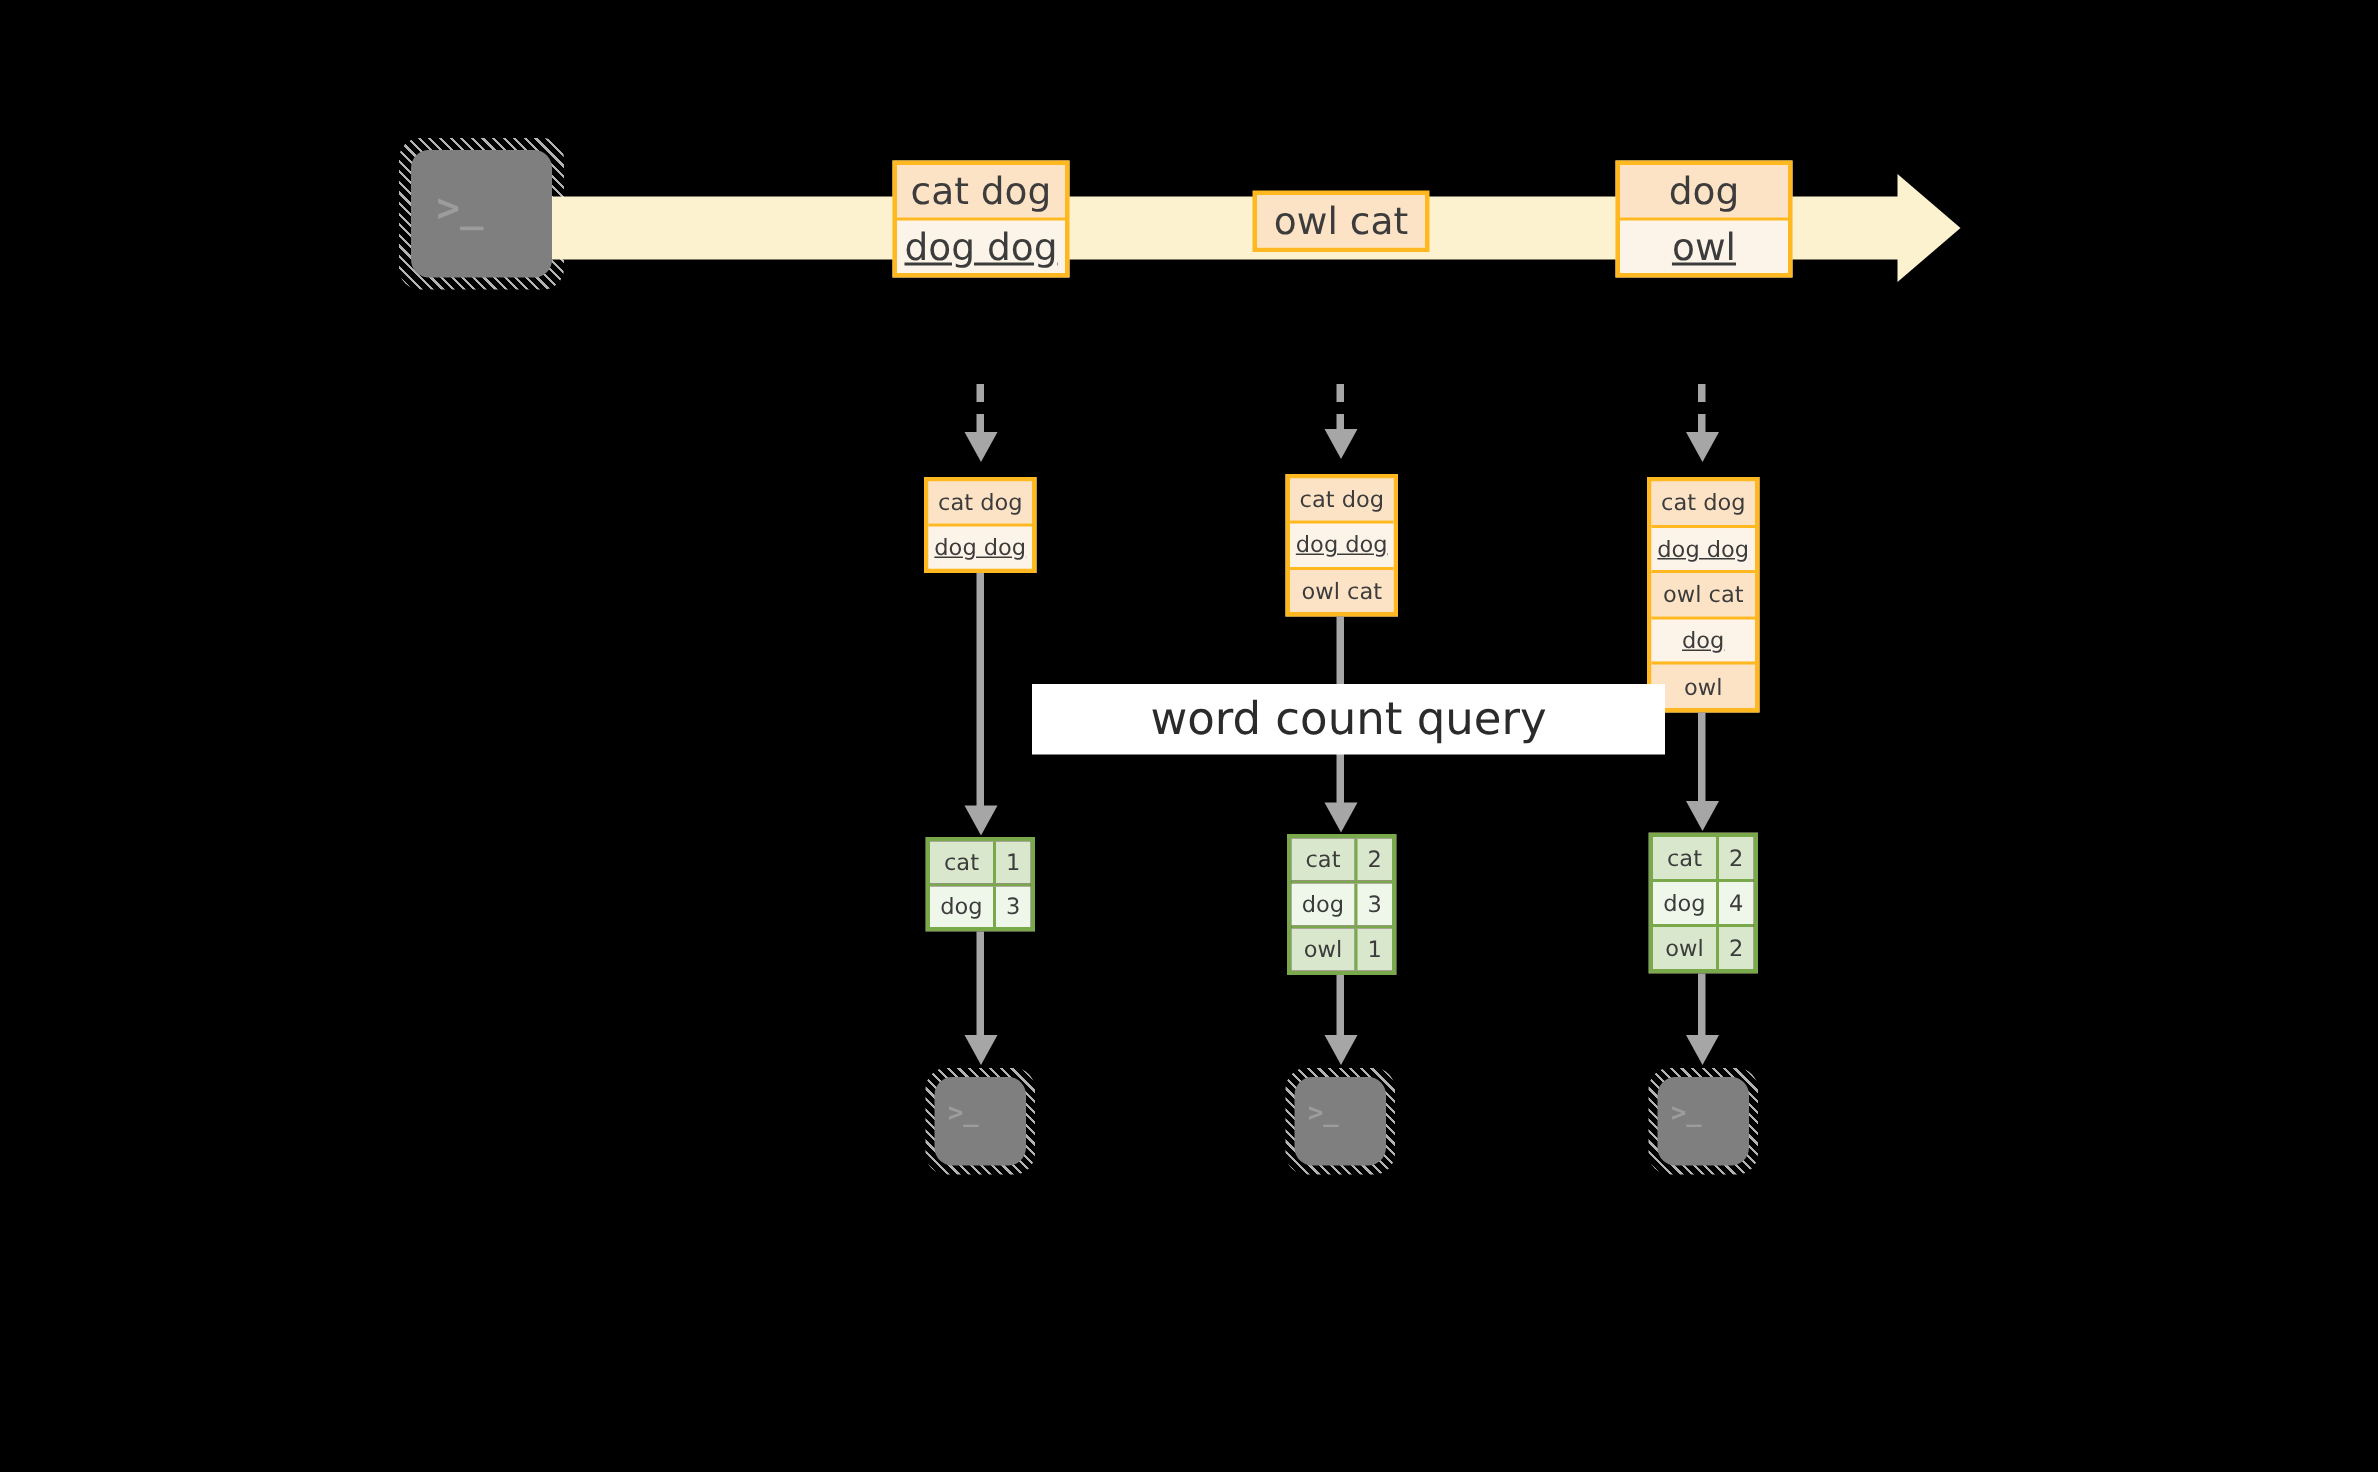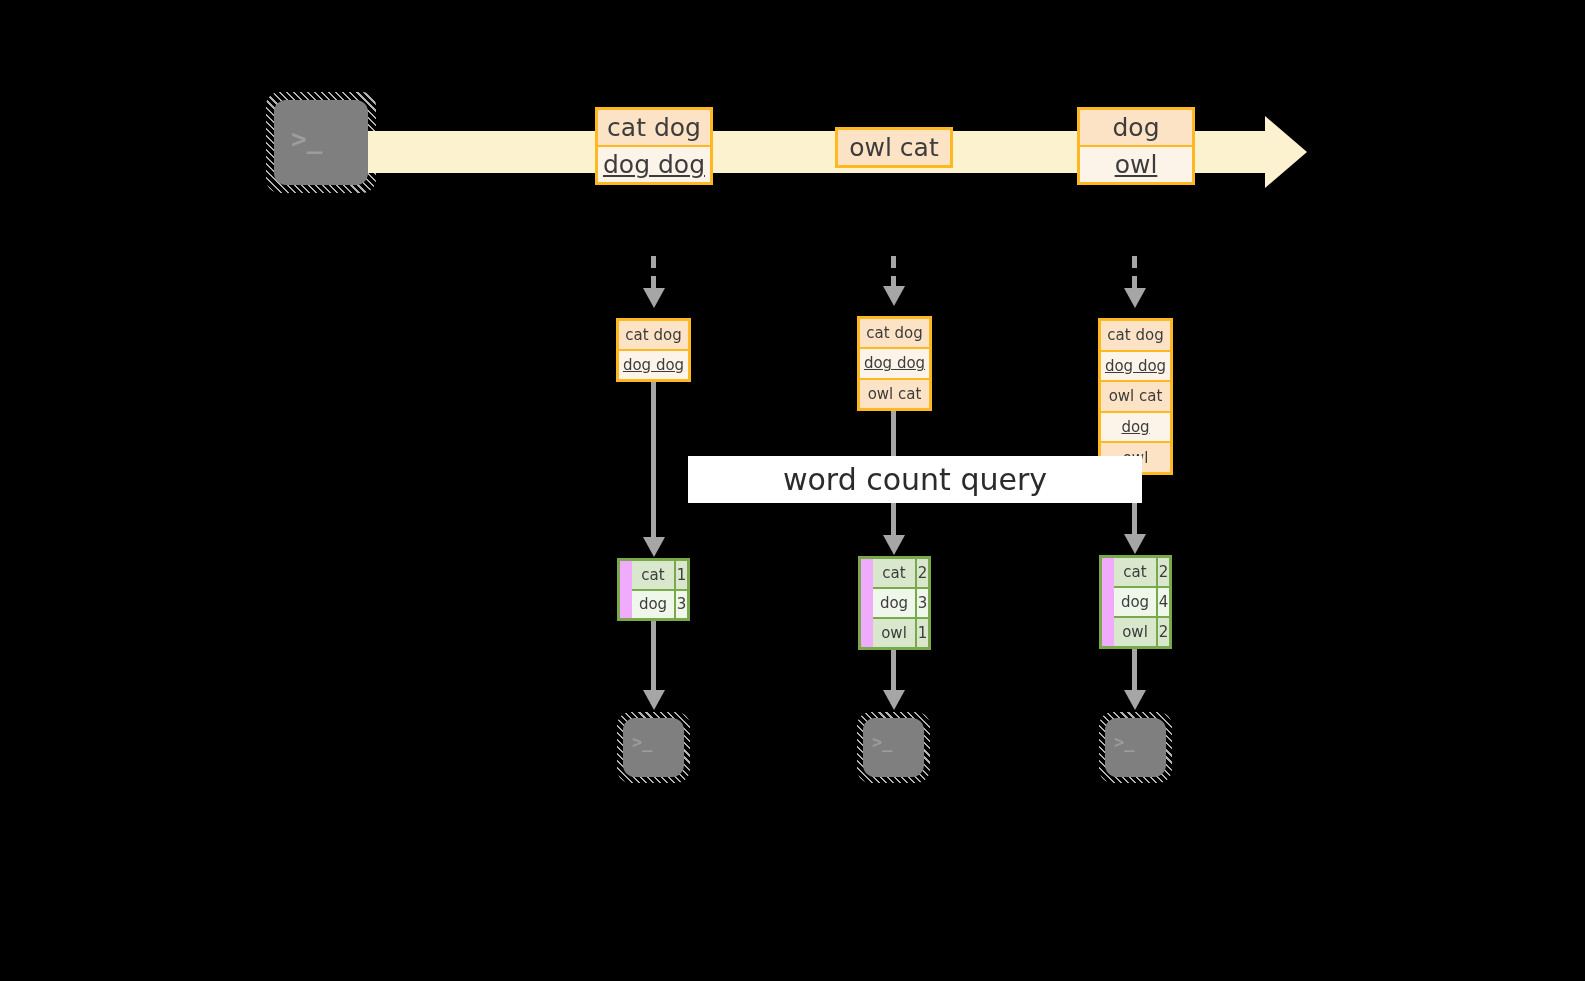--- a/index.html
+++ b/index.html
@@ -94,22 +94,21 @@
     font-size: 15px;
   }
 
   
   .resbox {
     position: absolute;
     box-sizing: border-box;
     border: 3px solid #7aa94c;
     display: flex;
     flex-direction: column;
-    background: #f0abfc;
-    padding-left: 12px;
+    background: #701a75;
   }
   .resbox .row {
     box-sizing: border-box;
     flex: 1 1 auto;
     display: flex;
   }
   .resbox .row + .row {
     border-top: 2px solid #7aa94c;
   }
   .resbox .row .k,
@@ -293,17 +292,17 @@
 
   <div class="conn" style="left:1132px; top:649px; height:45px;"></div>
   <div class="connhead" style="left:1124px; top:690px;"></div>
 
   <div class="terminal" style="left:1099px; top:712px; width:73px; height:71px;">
     <div class="hatch"></div>
     <div class="body" style="left:6px; top:6px; right:6px; bottom:6px;"></div>
     <div class="glyph" style="left:15px; top:22px; font-size:17px;">&gt;_</div>
   </div>
 
-  <div class="querystrip" style="left:688px; top:456px; width:454px; height:47px;">
+  <div class="querystrip" style="left:688px; top:456px; width:422px; height:47px;">
     <span class="label">word count query</span>
   </div>
 
 </div>
 
 </body></html>

